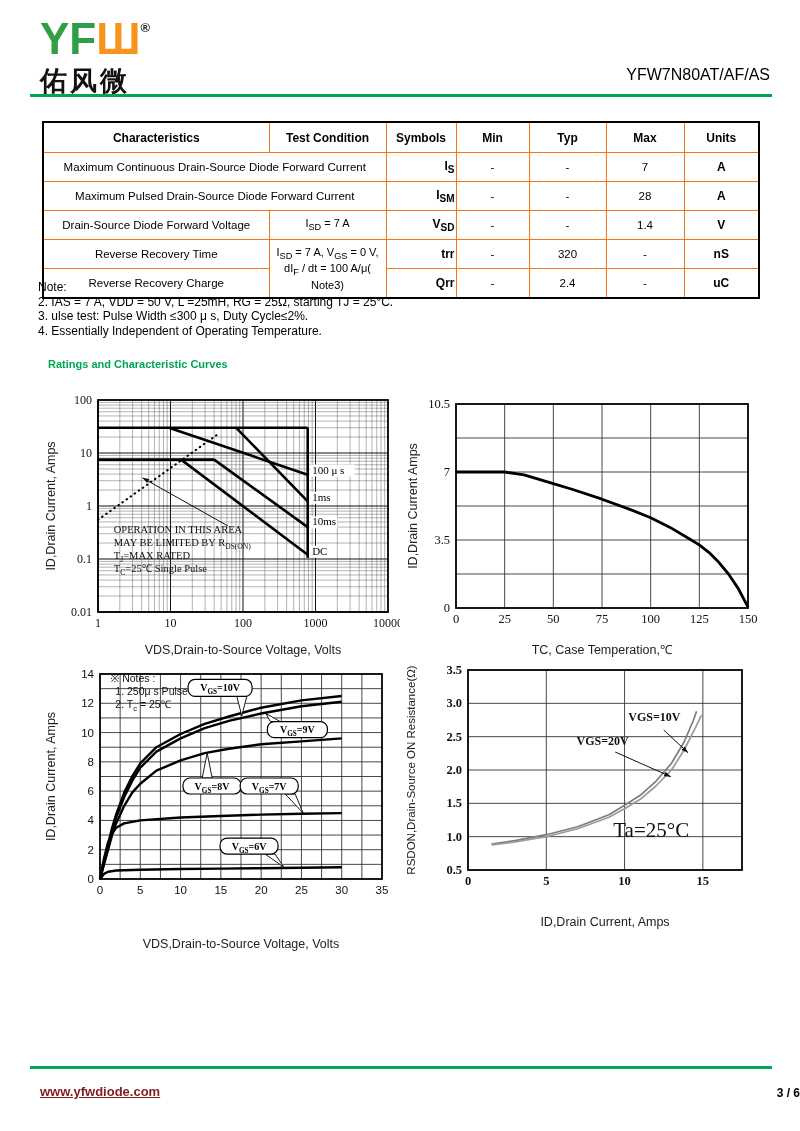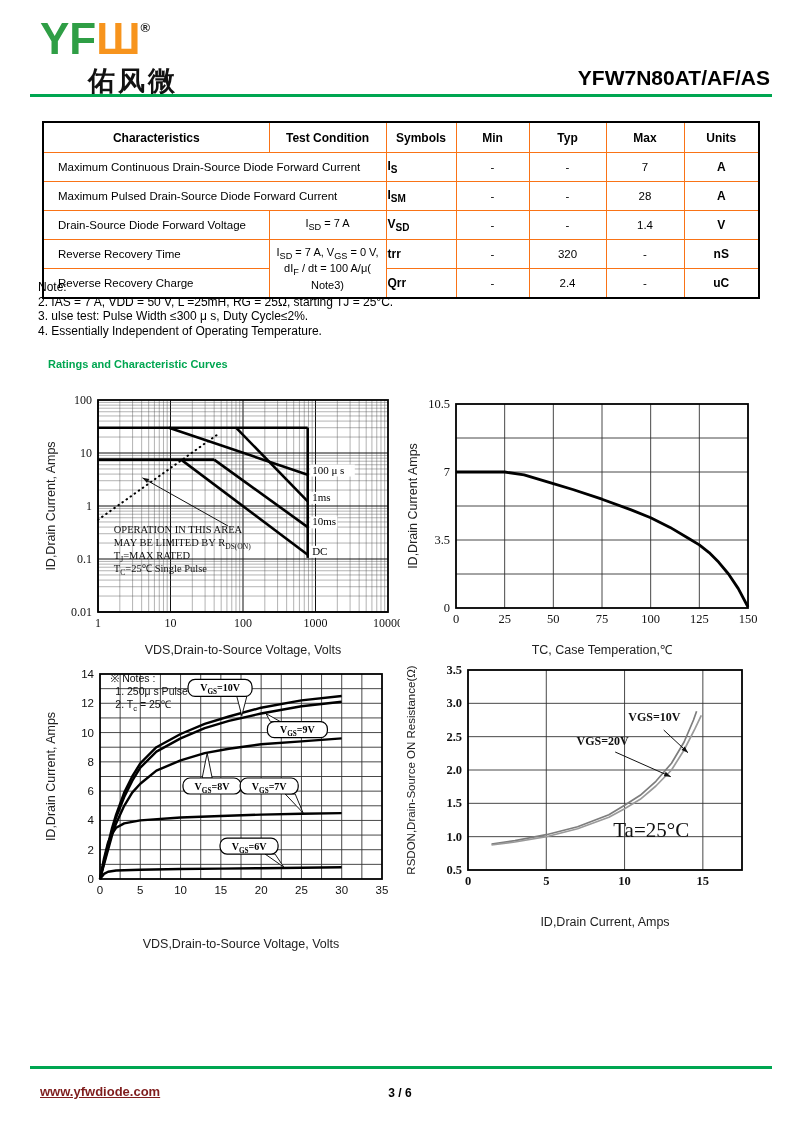--- a/index.html
+++ b/index.html
@@ -4,50 +4,50 @@
 <style>
   html,body{margin:0;padding:0;background:#e8e8e8;}
   .page{position:relative;width:800px;height:1131px;background:#fff;margin:0 auto;
         font-family:"Liberation Sans",sans-serif;color:#000;overflow:hidden;}
   
   .logo{position:absolute;left:40px;top:6px;}
   .logo-row{font-weight:bold;font-size:44px;line-height:44px;letter-spacing:0px;}
   .logo-yf{color:#2f9e45;}
   .logo-w{color:#f7941d;}
   .logo-reg{font-size:13px;vertical-align:22px;color:#222;font-weight:bold;}
-  .logo-cn{font-size:27px;font-weight:bold;letter-spacing:3px;margin-top:2px;color:#111;margin-left:48px;}
-  .part-number{position:absolute;right:30px;top:66px;font-size:21px;font-weight:bold;text-align:center;}
+  .logo-cn{font-size:27px;font-weight:bold;letter-spacing:3px;margin-top:2px;color:#111;}
+  .part-number{position:absolute;right:30px;top:66px;font-size:16px;font-weight:normal;text-align:center;}
   .green-line{position:absolute;left:30px;right:28px;height:3px;background:#00a651;}
   .hl-top{top:94px;} .hl-bottom{top:1066px;}
   .section-title{position:absolute;left:40px;top:99px;font-size:15px;font-weight:bold;color:#00a651;}
   
   .char-table{position:absolute;left:42px;top:121px;width:716px;border-collapse:collapse;
               border:2px solid #000;table-layout:fixed;}
   .char-table th,.char-table td{border:1px solid #f97316;overflow:hidden;}
   .char-table th{height:27px;font-size:12px;text-align:center;}
   .char-table td{height:26px;font-size:11.5px;}
-  td.c-char{text-align:left;padding:0 14px;}
+  td.c-char{text-align:center;padding:0 8px;}
   td.c-cond{text-align:center;font-size:11px;line-height:12.5px;margin-left:28px;}
-  td.c-sym{text-align:left;font-weight:bold;font-size:12px;}
+  td.c-sym{text-align:right;font-weight:bold;font-size:12px;}
   td.c-val{text-align:center;font-size:11.5px;}
   td.c-unit{text-align:center;font-weight:bold;font-size:12px;}
   
   .notes{position:absolute;left:38px;top:280px;font-size:12px;line-height:14.5px;}
   
   .curves-heading{position:absolute;left:48px;top:358px;font-size:11px;font-weight:bold;color:#00a651;}
   
   .chart{position:absolute;}
   #chart-soa{left:42px;top:392px;}
   #chart-idtc{left:404px;top:390px;}
   #chart-output{left:42px;top:664px;}
   #chart-rdson{left:402px;top:658px;}
   
   .footer-link{position:absolute;left:40px;top:1084px;font-size:13px;font-weight:bold;
                color:#7f1d1d;text-decoration:underline;}
-  .footer-page{position:absolute;left:0;right:0;top:1086px;text-align:center;font-size:12px;font-weight:bold;}
+  .footer-page{position:absolute;left:0;right:0;top:1086px;text-align:right;font-size:12px;font-weight:bold;}
   .footer-company{position:absolute;right:30px;top:1084px;font-size:13.5px;font-weight:bold;}
 </style>
 </head>
 <body>
 
 <div class="page">
 
   <div class="logo">
     <div class="logo-row"><span class="logo-yf">YF</span><span class="logo-w">Ш</span><span class="logo-reg">®</span></div>
     <div class="logo-cn">佑风微</div>

